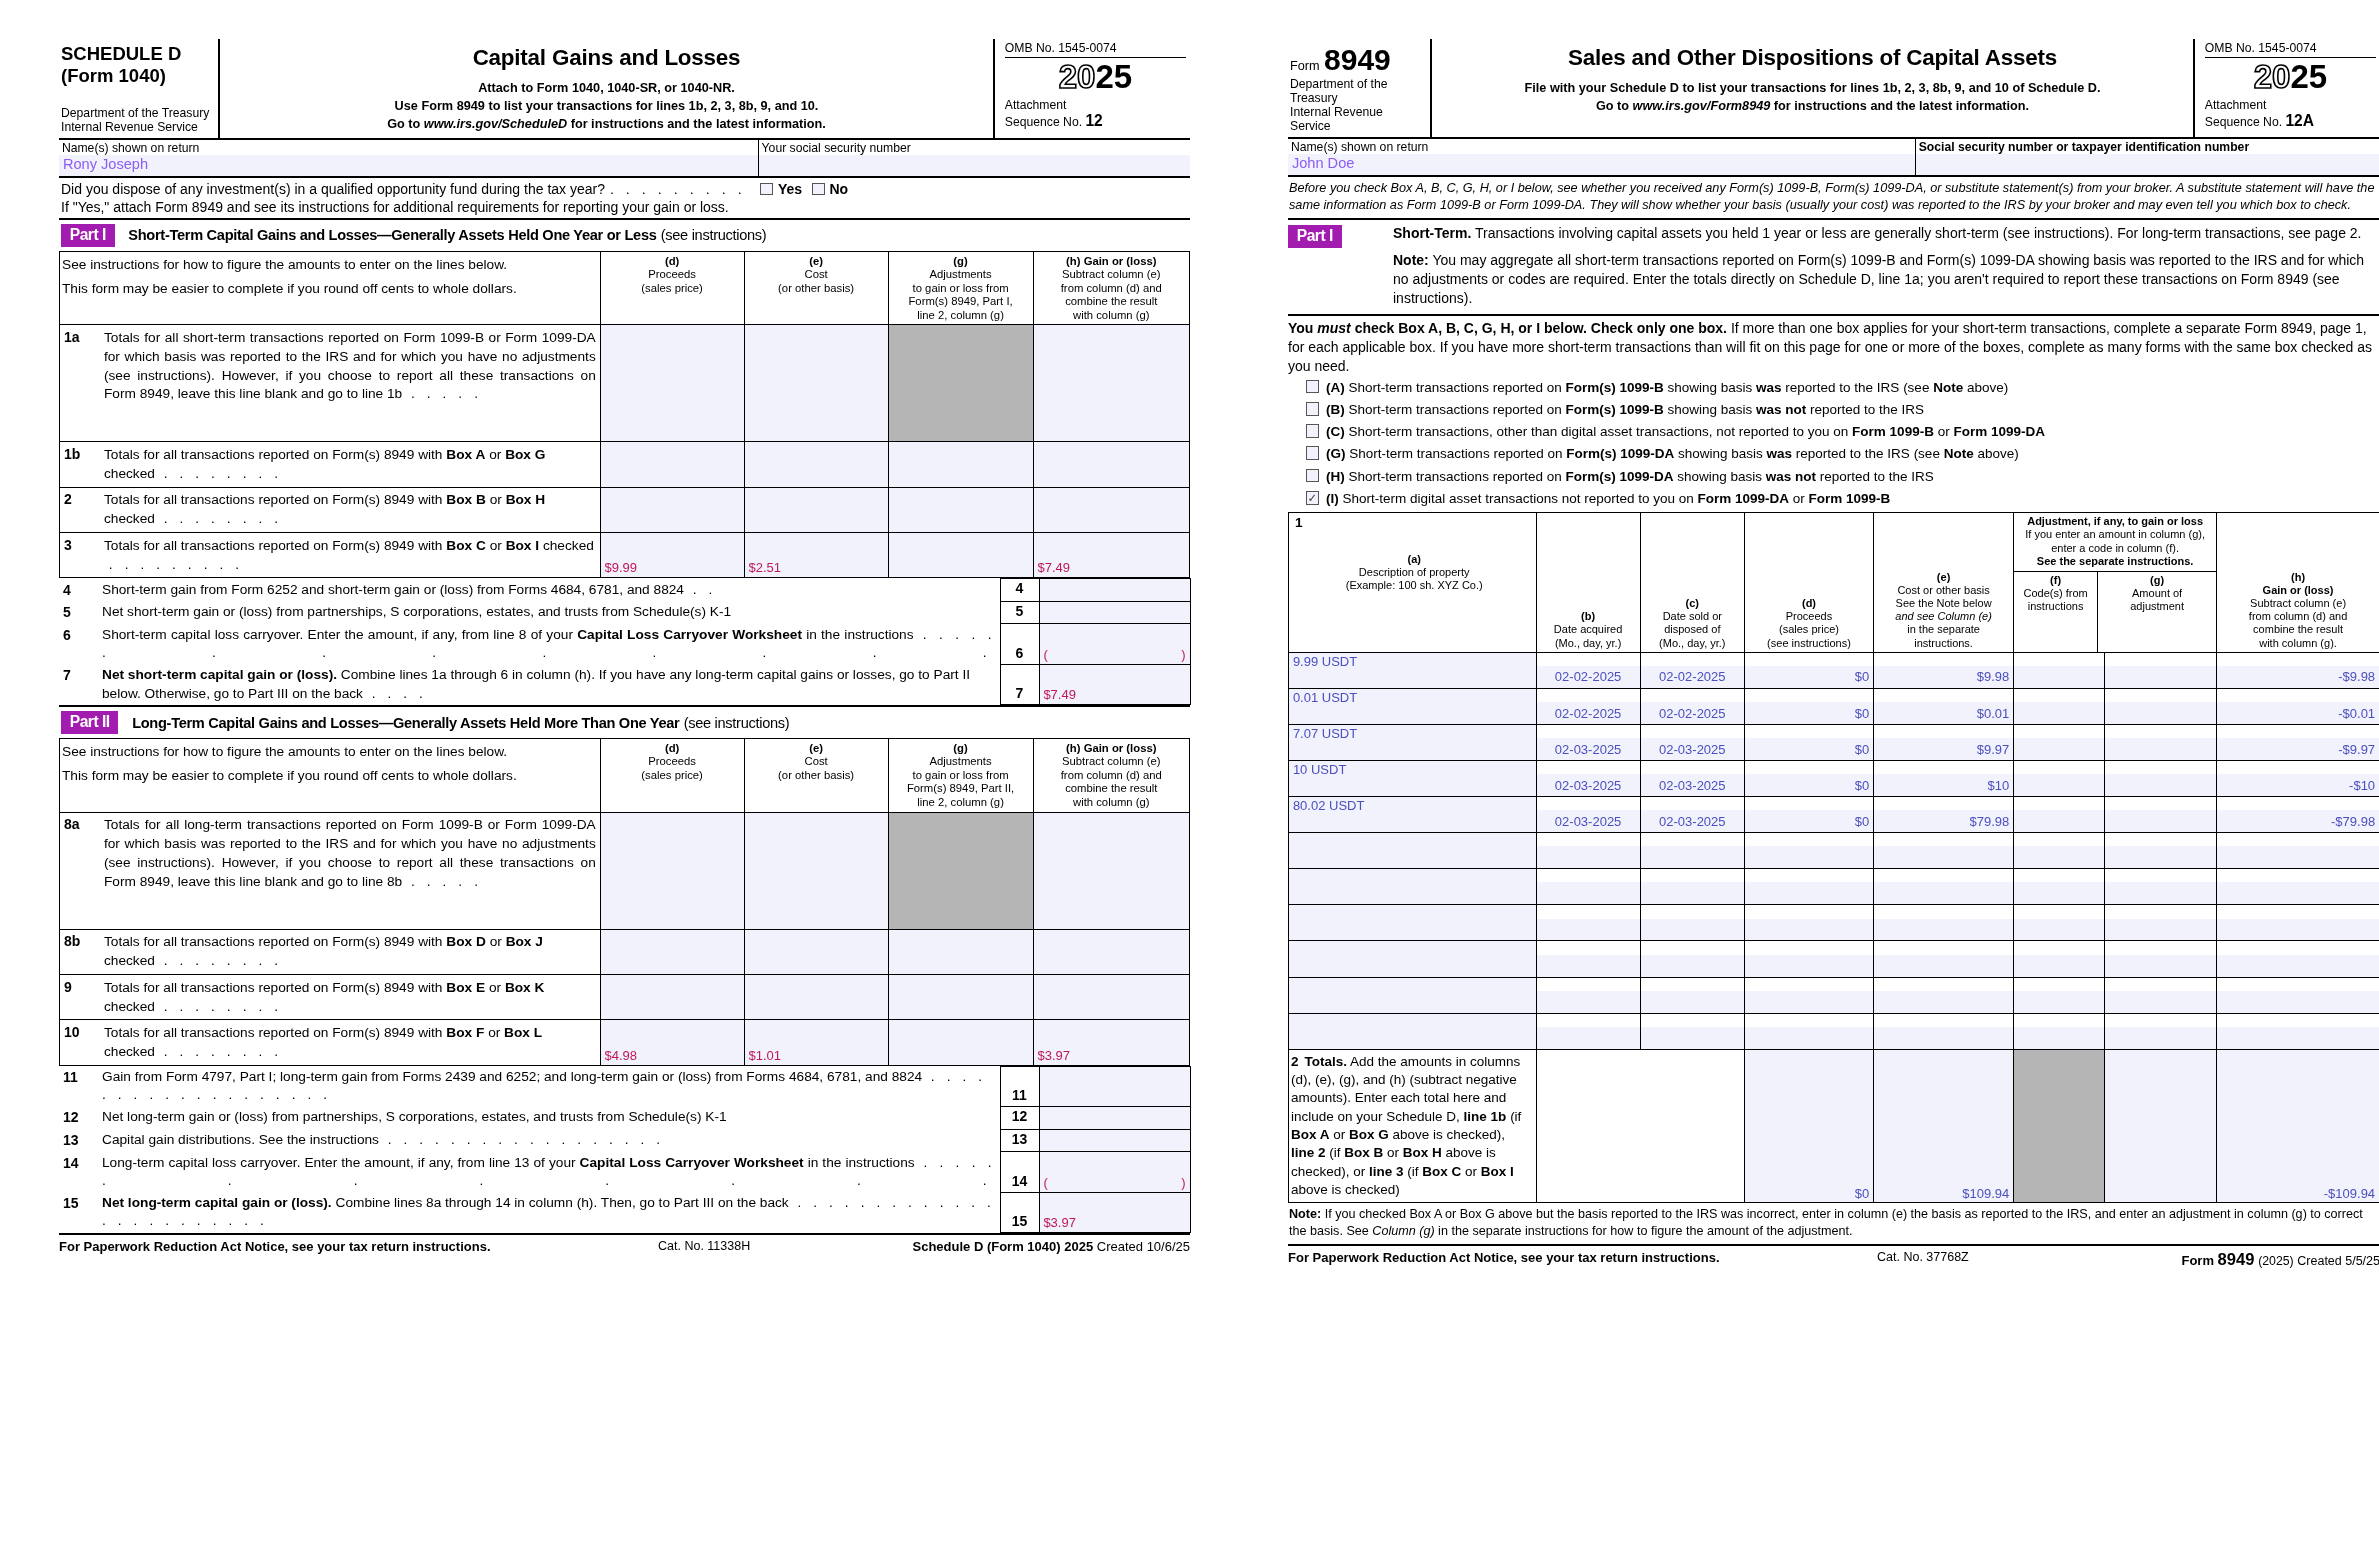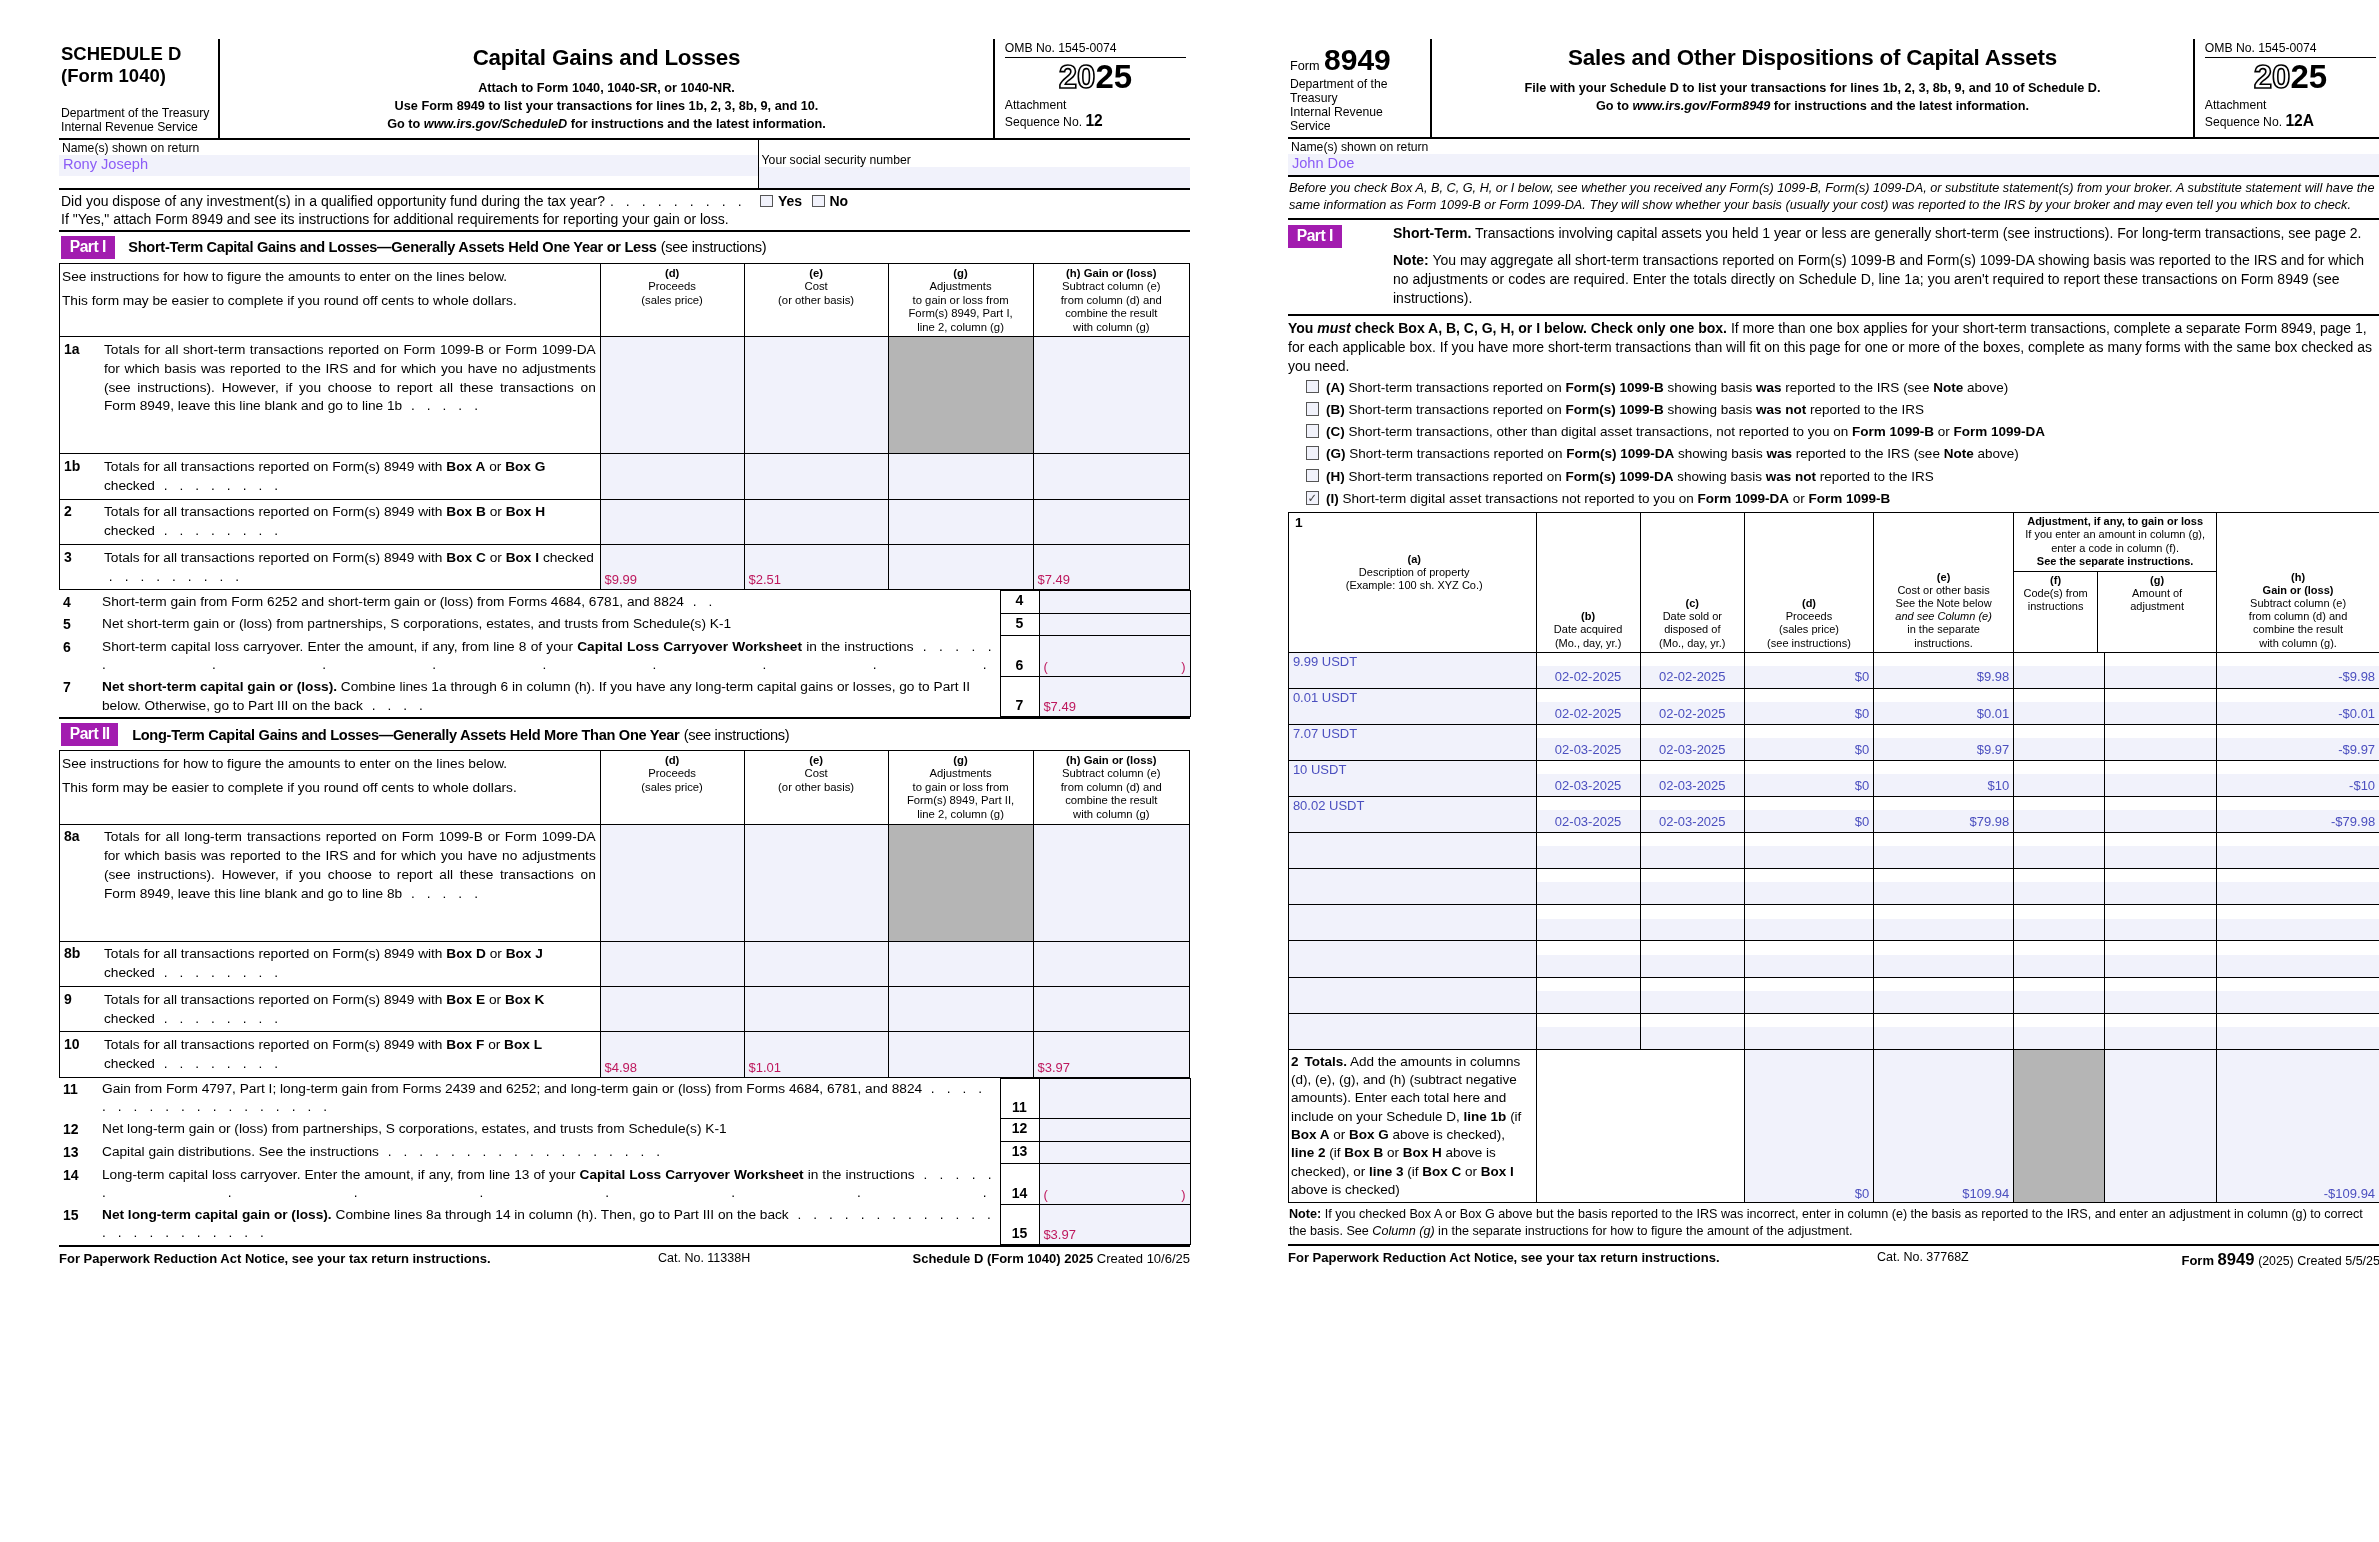--- a/index.html
+++ b/index.html
@@ -116,21 +116,21 @@
           <div><span>Sequence No.</span> <b>12</b></div>
         </div>
       </div>
     </div>
 
     <div class="namerow">
       <div class="namecell" style="flex:1.62;">
         <div class="namelbl">Name(s) shown on return</div>
         <div class="namefield filled">Rony Joseph</div>
       </div>
-      <div class="namecell" style="flex:1;margin-top:12px;">
+      <div class="namecell" style="flex:1;">
         <div class="namelbl">Your social security number</div>
         <div class="namefield filled"></div>
       </div>
     </div>
 
     <div class="qrow">
       <span>Did you dispose of any investment(s) in a qualified opportunity fund during the tax year?</span>
       <span class="dots">. . . . . . . . .</span>
       <span class="cbx"></span>
         <b>Yes</b>
@@ -372,20 +372,24 @@
           <div>Attachment</div>
           <div><span>Sequence No.</span> <b>12A</b></div>
         </div>
       </div>
     </div>
 
     <div class="namerow">
       <div class="namecell" style="flex:1.35;">
         <div class="namelbl">Name(s) shown on return</div>
         <div class="namefield filled">John Doe</div>
+      </div>
+      <div class="namecell" style="flex:1;">
+        <div class="namelbl" style="font-weight:bold;">Social security number or taxpayer identification number</div>
+        <div class="namefield filled"></div>
       </div>
     </div>
 
     <div class="ital">Before you check Box A, B, C, G, H, or I below, see whether you received any Form(s) 1099-B, Form(s) 1099-DA, or substitute statement(s) from your broker. A substitute statement will have the same information as Form 1099-B or Form 1099-DA. They will show whether your basis (usually your cost) was reported to the IRS by your broker and may even tell you which box to check.</div>
 
     <div style="border-top:2.9px solid #000; display:flex; padding-top:3.9px;">
       <div style="width:105px; flex:none; padding-top:1px;">
         <div class="partbox" style="display:inline-block;">Part I</div>
       </div>
       <div class="p8-body" style="flex:1;">

